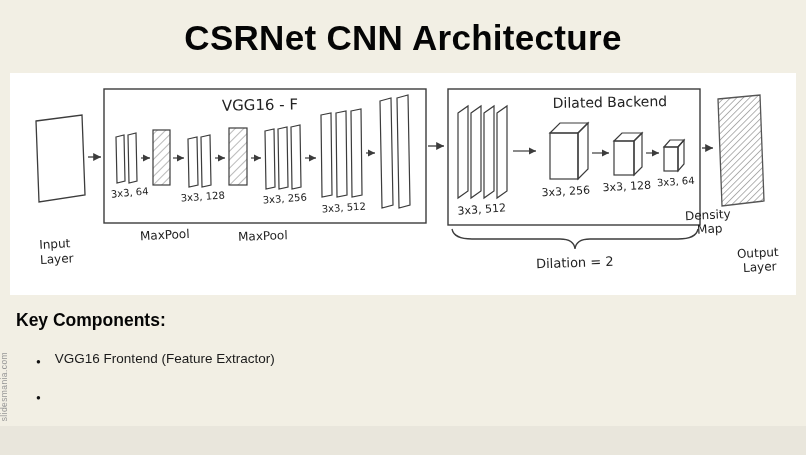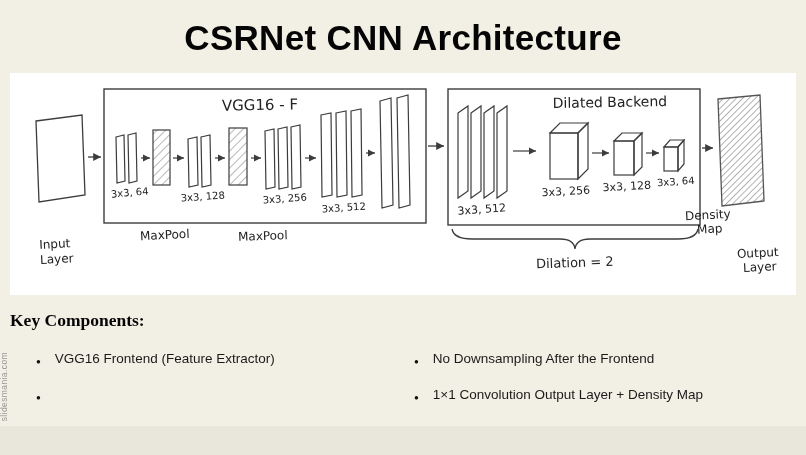--- a/index.html
+++ b/index.html
@@ -10,21 +10,21 @@
   .title{
     position:absolute;top:18px;left:0;right:0;text-align:center;
     font-size:35px;font-weight:800;letter-spacing:0.3px;color:#050505;
   }
   .diagram-panel{
     position:absolute;left:10px;top:73px;width:786px;height:222px;background:#ffffff;
   }
   .diagram-panel svg{display:block;}
   .hw{font-family:"DejaVu Sans",sans-serif;fill:#222;}
   .kc-heading{
-    position:absolute;left:10px;top:310px;font-size:17.5px;font-weight:bold;color:#050505;font-family:Liberation Serif, serif;
+    position:absolute;left:16px;top:310px;font-size:17.5px;font-weight:bold;color:#050505;
   }
   .kc-cols{
     position:absolute;left:36px;top:350px;right:20px;display:flex;
   }
   .kc-col-left{width:378px;flex:0 0 378px;}
   .kc-col-right{flex:1;}
   .kc-item{
     display:flex;align-items:flex-end;gap:14px;margin-bottom:18px;
     font-size:13.5px;line-height:1.35;color:#1a1a1a;
   }
@@ -170,25 +170,15 @@
   <div class="kc-cols">
     <div class="kc-col kc-col-left">
       <div class="kc-item">
         <span class="bullet"></span>
         <span class="kc-text">VGG16 Frontend (Feature Extractor)</span>
       </div>
       <div class="kc-item">
         <span class="bullet"></span>
       </div>
     </div>
-    <div class="kc-col kc-col-right">
-      <div class="kc-item">
-        <span class="bullet"></span>
-        <span class="kc-text">No Downsampling After the Frontend</span>
-      </div>
-      <div class="kc-item">
-        <span class="bullet"></span>
-        <span class="kc-text">1×1 Convolution Output Layer + Density Map</span>
-      </div>
-    </div>
   </div>
 
 </div>
 
 </body></html>

